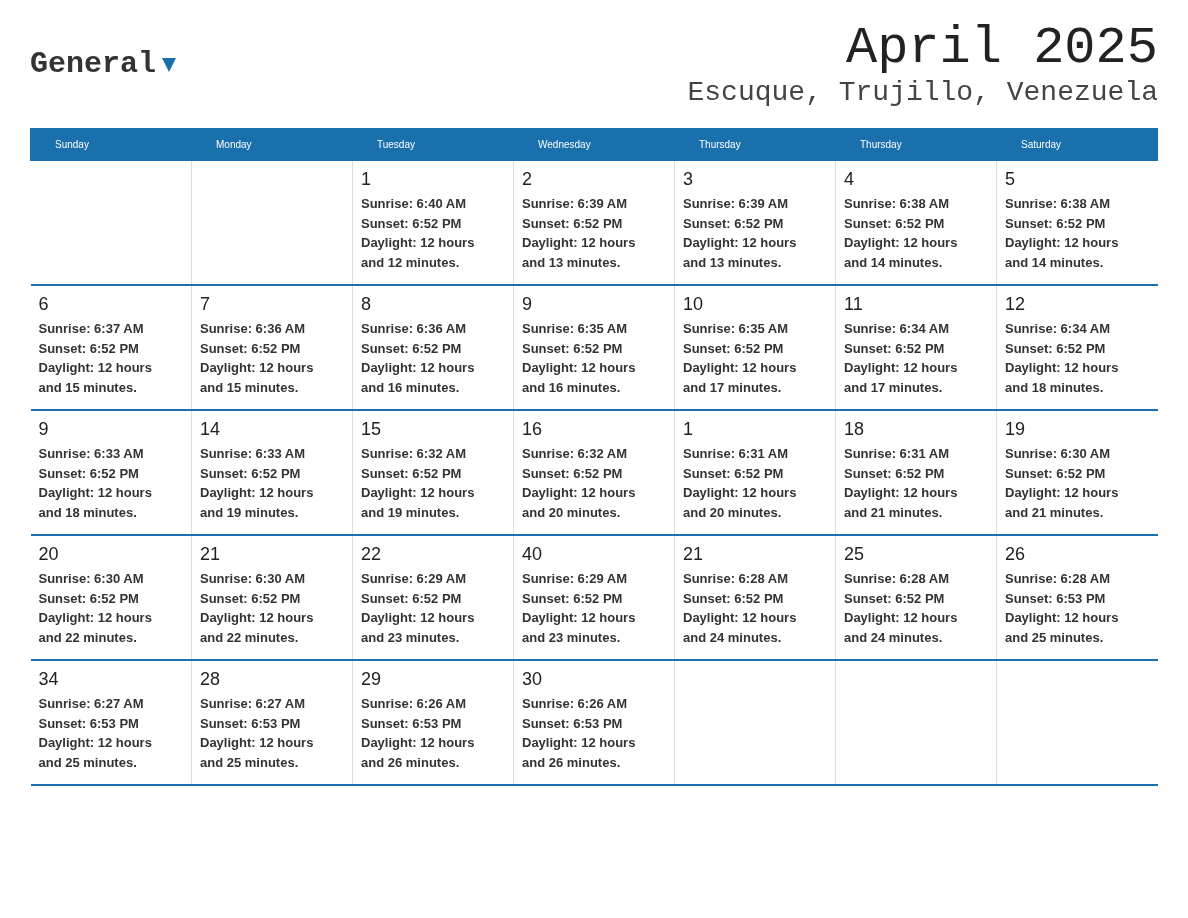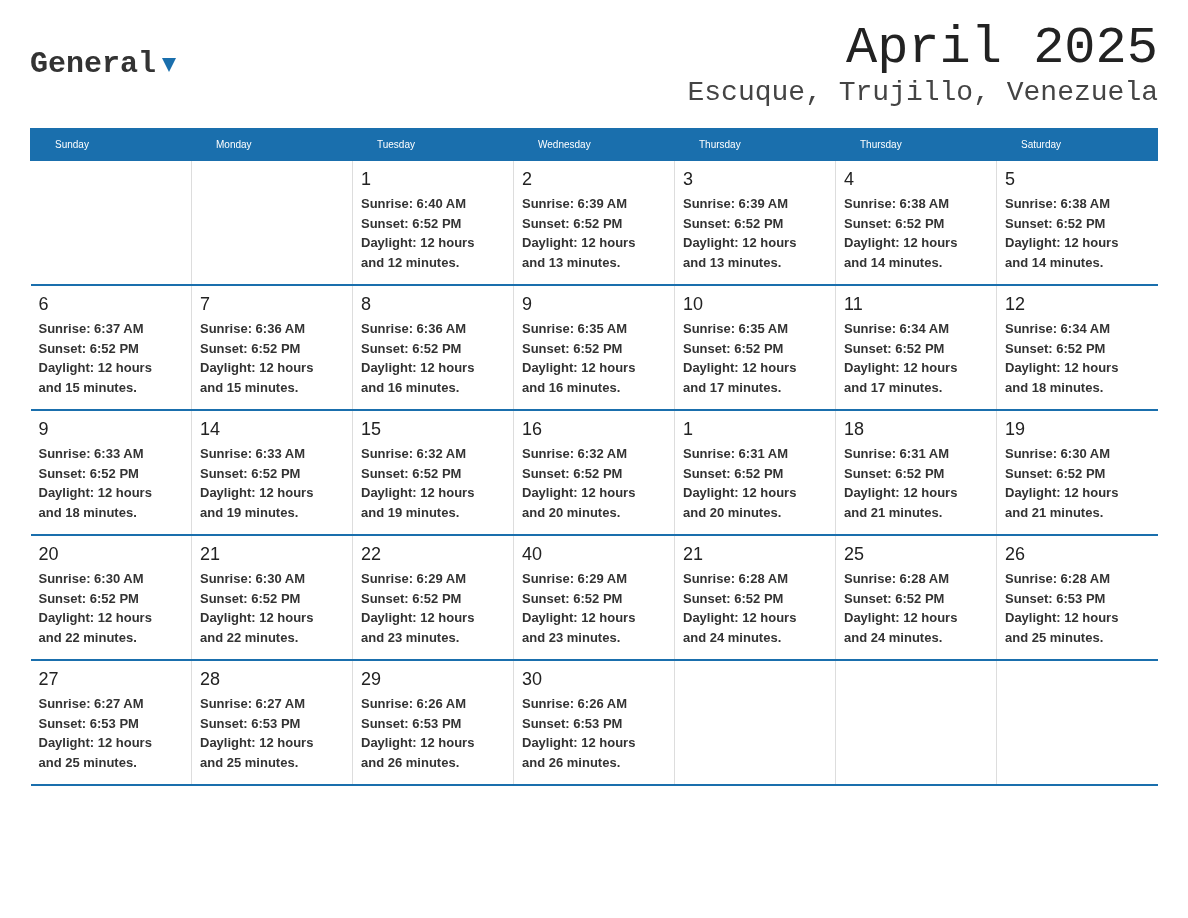--- a/index.html
+++ b/index.html
@@ -227,21 +227,21 @@
           <span class="day-number">25</span>
           <div class="day-info">Sunrise: 6:28 AM<br>Sunset: 6:52 PM<br>Daylight: 12 hours<br>and 24 minutes.</div>
         </td>
         <td>
           <span class="day-number">26</span>
           <div class="day-info">Sunrise: 6:28 AM<br>Sunset: 6:53 PM<br>Daylight: 12 hours<br>and 25 minutes.</div>
         </td>
       </tr>
       <tr>
         <td>
-          <span class="day-number">27</span>
+          <span class="day-number">34</span>
           <div class="day-info">Sunrise: 6:27 AM<br>Sunset: 6:53 PM<br>Daylight: 12 hours<br>and 25 minutes.</div>
         </td>
         <td>
           <span class="day-number">28</span>
           <div class="day-info">Sunrise: 6:27 AM<br>Sunset: 6:53 PM<br>Daylight: 12 hours<br>and 25 minutes.</div>
         </td>
         <td>
           <span class="day-number">29</span>
           <div class="day-info">Sunrise: 6:26 AM<br>Sunset: 6:53 PM<br>Daylight: 12 hours<br>and 26 minutes.</div>
         </td>

